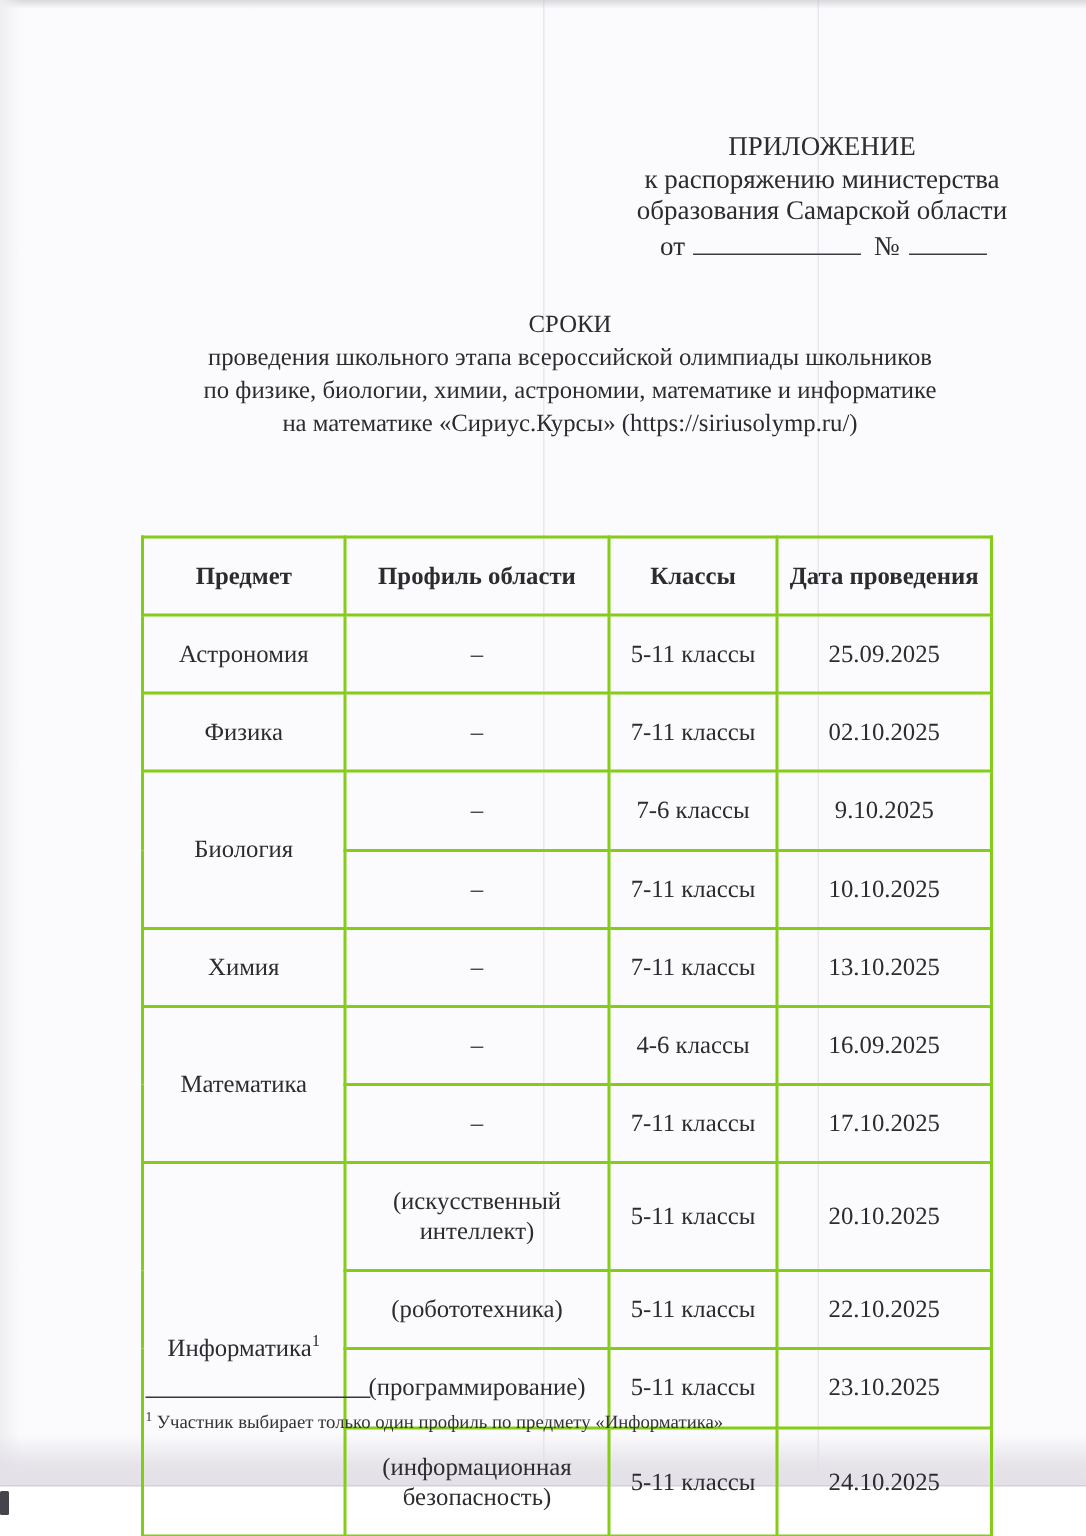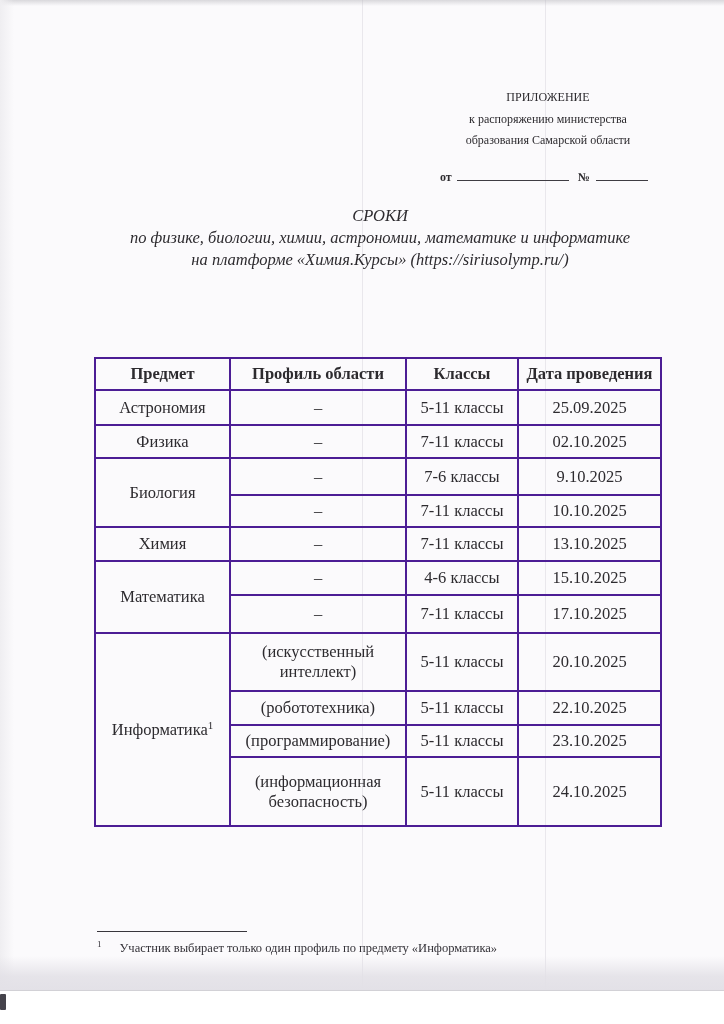--- a/index.html
+++ b/index.html
@@ -38,61 +38,61 @@
     background:#ffffff;
     border-top:1px solid #d2d1d6;
   }
   .corner-mark{
     position:absolute;left:0;top:994px;width:6px;height:16px;
     background:#45434b;border-radius:1px;
   }
   
   .stamp{
     position:absolute;left:424px;top:87px;width:248px;
-    font-size:12px;line-height:21.5px;text-align:center;
+    font-size:18px;line-height:21.5px;text-align:center;
   }
   .stamp-from{
-    text-align:left;padding-left:16px;margin-top:15px;white-space:nowrap;font-weight:bold;
+    text-align:left;padding-left:16px;margin-top:2px;white-space:nowrap;
   }
   .blank{
     display:inline-block;height:13px;
     border-bottom:1.4px solid #3e3c42;
     vertical-align:baseline;
   }
   .blank-date{width:112px;margin-left:5px;margin-right:9px;}
   .blank-no{width:52px;margin-left:6px;}
   
   .title{
     position:absolute;left:50px;top:205px;width:660px;
-    text-align:center;font-size:16.5px;line-height:22px;font-style:italic;
+    text-align:center;font-size:16.5px;line-height:22px;
   }
   
   table.schedule{
     position:absolute;left:94px;top:357px;width:566px;
     border-collapse:collapse;table-layout:fixed;
     font-size:16.5px;color:#2d2b2f;
   }
   table.schedule th,table.schedule td{
-    border:2px solid #4c1d95;
+    border:2px solid #84cc16;
     text-align:center;vertical-align:middle;
-    padding:5px 4px;line-height:1.22;
+    padding:15px 4px;line-height:1.22;
     overflow:hidden;
   }
   table.schedule th{font-weight:bold;}
   col.c1{width:135px;}col.c2{width:176px;}col.c3{width:112px;}col.c4{width:143px;}
   tr.h32{height:32px;} tr.h35{height:35px;} tr.h33{height:33px;margin-top:25px;} tr.h37{height:37px;margin-left:28px;}
   tr.h31{height:31px;} tr.h34{height:34px;} tr.h38{height:38px;} tr.h58{height:58px;}
   tr.h30{height:28px;} tr.h54{height:69px;}
   sup.fn-sup{font-size:11px;line-height:0;}
   
   .footnote{position:absolute;left:97px;top:931px;width:560px;}
   .footnote-rule{width:150px;border-top:1.5px solid #38363c;margin-bottom:7px;}
   .footnote-text{font-size:12.5px;color:#343238;}
   .footnote-text sup{font-size:9px;}
-  .footnote-text .fn-body{margin-left:18px;font-family:Liberation Serif, serif;}
+  .footnote-text .fn-body{margin-left:3px;font-family:Liberation Serif, serif;}
 </style>
 </head>
 <body>
 
 <div class="page">
 
   <div class="edge-top"></div>
   <div class="edge-left"></div>
   <div class="streak streak-1"></div>
   <div class="streak streak-2"></div>
@@ -104,22 +104,23 @@
     <div class="stamp-line">ПРИЛОЖЕНИЕ</div>
     <div class="stamp-line">к распоряжению министерства</div>
     <div class="stamp-line">образования Самарской области</div>
     <div class="stamp-line stamp-from">
       <span>от</span><span class="blank blank-date"></span><span>№</span><span class="blank blank-no"></span>
     </div>
   </div>
 
   <div class="title">
     <div>СРОКИ</div>
+    <div>проведения школьного этапа всероссийской олимпиады школьников</div>
     <div>по физике, биологии, химии, астрономии, математике и информатике</div>
-    <div>на платформе «Химия.Курсы» (https://siriusolymp.ru/)</div>
+    <div>на математике «Сириус.Курсы» (https://siriusolymp.ru/)</div>
   </div>
 
   <table class="schedule">
     <colgroup>
         <col class="c1">
         <col class="c2">
         <col class="c3">
         <col class="c4">
       </colgroup>
     <thead>
@@ -157,21 +158,21 @@
       <tr class="h34">
         <td>Химия</td>
         <td>–</td>
         <td>7-11 классы</td>
         <td>13.10.2025</td>
       </tr>
       <tr class="h34">
         <td rowspan="2">Математика</td>
         <td>–</td>
         <td>4-6 классы</td>
-        <td>15.10.2025</td>
+        <td>16.09.2025</td>
       </tr>
       <tr class="h38">
         <td>–</td>
         <td>7-11 классы</td>
         <td>17.10.2025</td>
       </tr>
       <tr class="h58">
         <td rowspan="4"><span>Информатика</span><sup class="fn-sup">1</sup></td>
         <td>(искусственный интеллект)</td>
         <td>5-11 классы</td>

